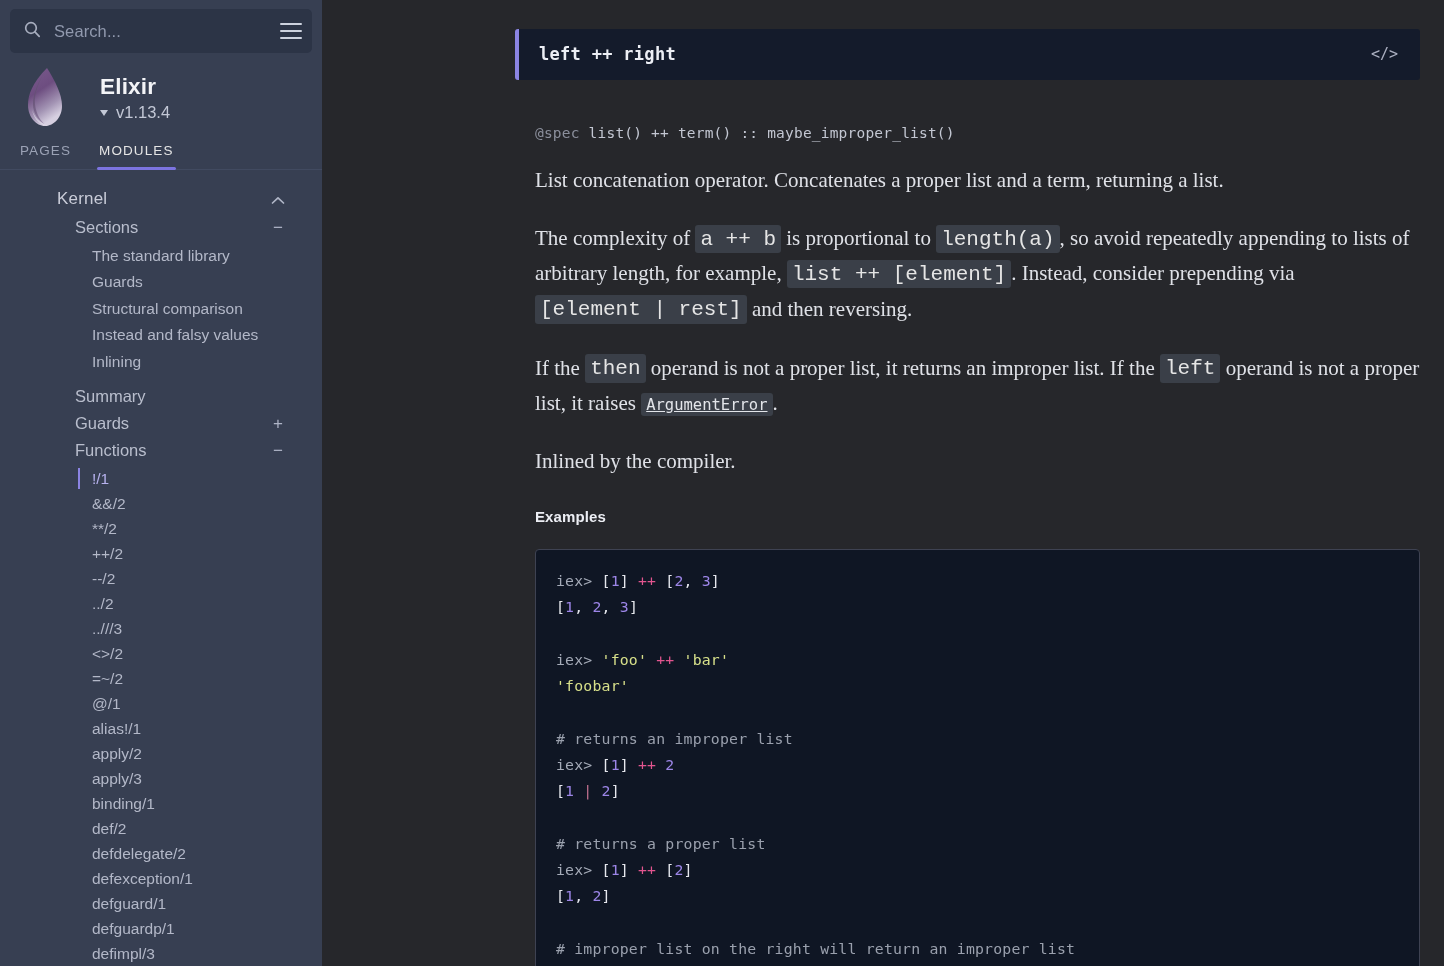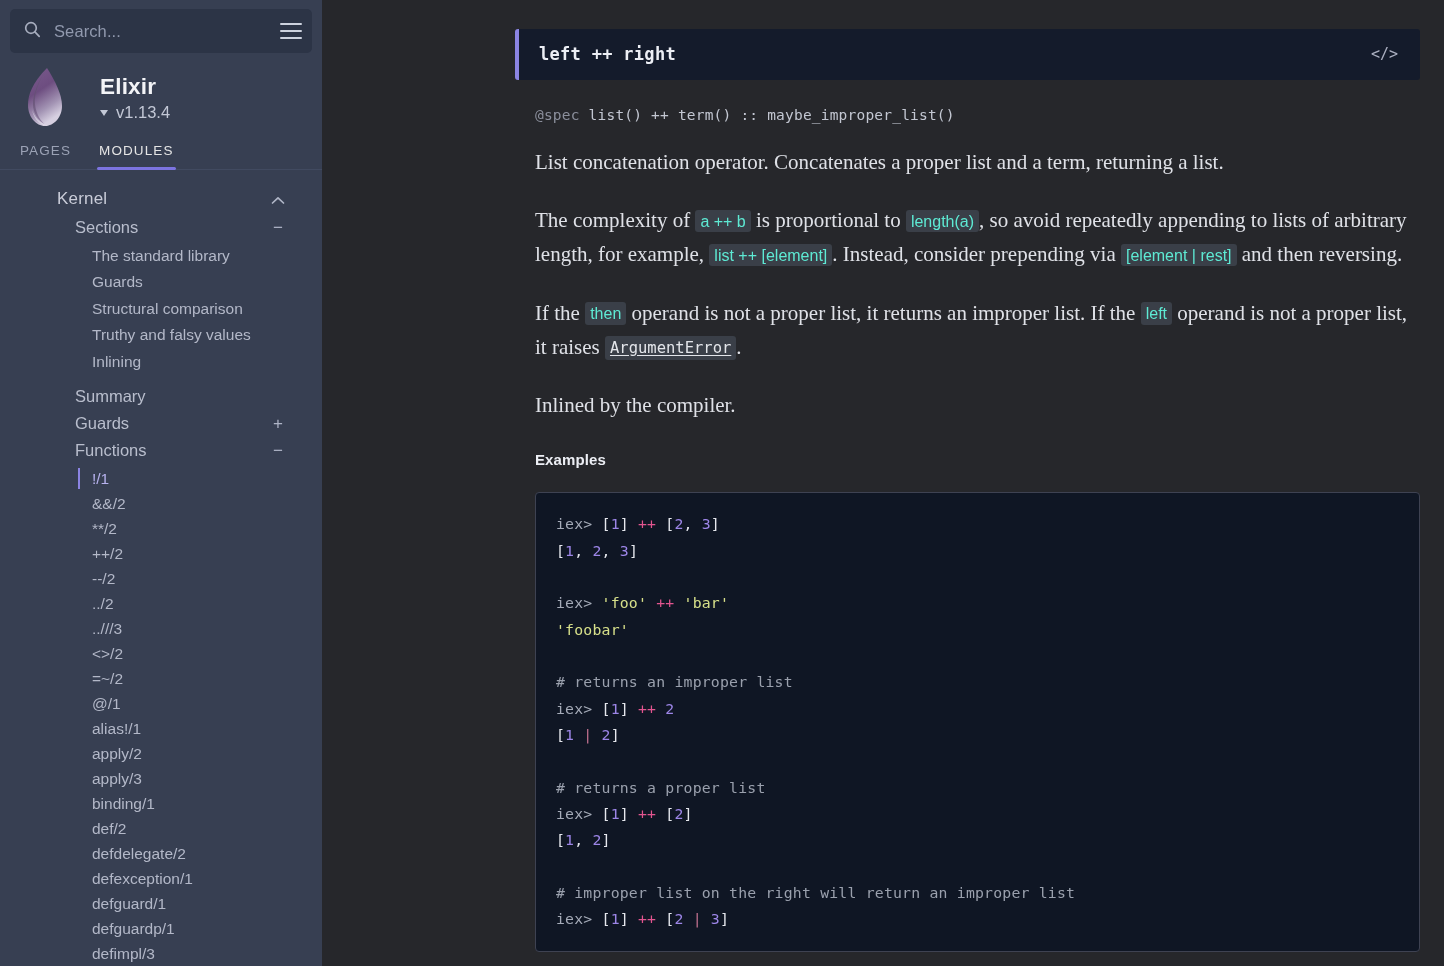--- a/index.html
+++ b/index.html
@@ -119,35 +119,35 @@
     font-family: "DejaVu Sans Mono", monospace;
     font-size: 17px; font-weight: bold; color: #eceef4; letter-spacing: .3px;
   }
   .code-link {
     color: #c6cadb; font-family: "DejaVu Sans Mono", monospace;
     font-size: 15px; cursor: pointer; opacity: .85;
   }
 
   .spec {
     font-family: "DejaVu Sans Mono", monospace;
-    font-size: 14.5px; color: #c3c7d2; margin: 27px 0 0 20px;
+    font-size: 14.5px; color: #c3c7d2; margin: 45px 0 0 20px;
     letter-spacing: .2px;
   }
   .spec .at { color: #8b8f9c; }
 
   .para {
     font-family: "Liberation Serif", serif;
     font-size: 21px; color: #dfe1e7; line-height: 1.63;
     margin: 22px 0 0 20px;
   }
   .para.tight { margin-top: 24px; }
 
   code.inline {
-    font-family: Liberation Sans, sans-serif;
-    font-size: 16px; background: #3a3f48; color: #5eead4;
+    font-family: Liberation Mono, monospace;
+    font-size: 21px; background: #3a3f48; color: #e5e5e5;
     padding: 2.5px 5px 3px 5px; border-radius: 3px;
     white-space: nowrap; vertical-align: 1px;
   }
   a.inline-link {
     font-family: "DejaVu Sans Mono", monospace;
     font-size: 15.5px; background: #3a3f48; color: #e3e5ea;
     padding: 2.5px 5px 3px 5px; border-radius: 3px;
     text-decoration: underline; text-underline-offset: 2px;
     white-space: nowrap; vertical-align: 1px; cursor: pointer;
   }
@@ -243,21 +243,21 @@
 
     <div class="sb-group">
       <div class="sb-group-row">
         <span class="sb-group-label">Sections</span>
         <span class="sb-toggle">−</span>
       </div>
       <div class="sb-sub">
         <div class="sb-sub-item">The standard library</div>
         <div class="sb-sub-item">Guards</div>
         <div class="sb-sub-item">Structural comparison</div>
-        <div class="sb-sub-item">Truthy and falsy values</div>
+        <div class="sb-sub-item">Instead and falsy values</div>
         <div class="sb-sub-item">Inlining</div>
       </div>
     </div>
 
     <div class="sb-group-row">
       <span class="sb-group-label">Summary</span>
       <span class="sb-toggle"></span>
     </div>
 
     <div class="sb-group-row">

